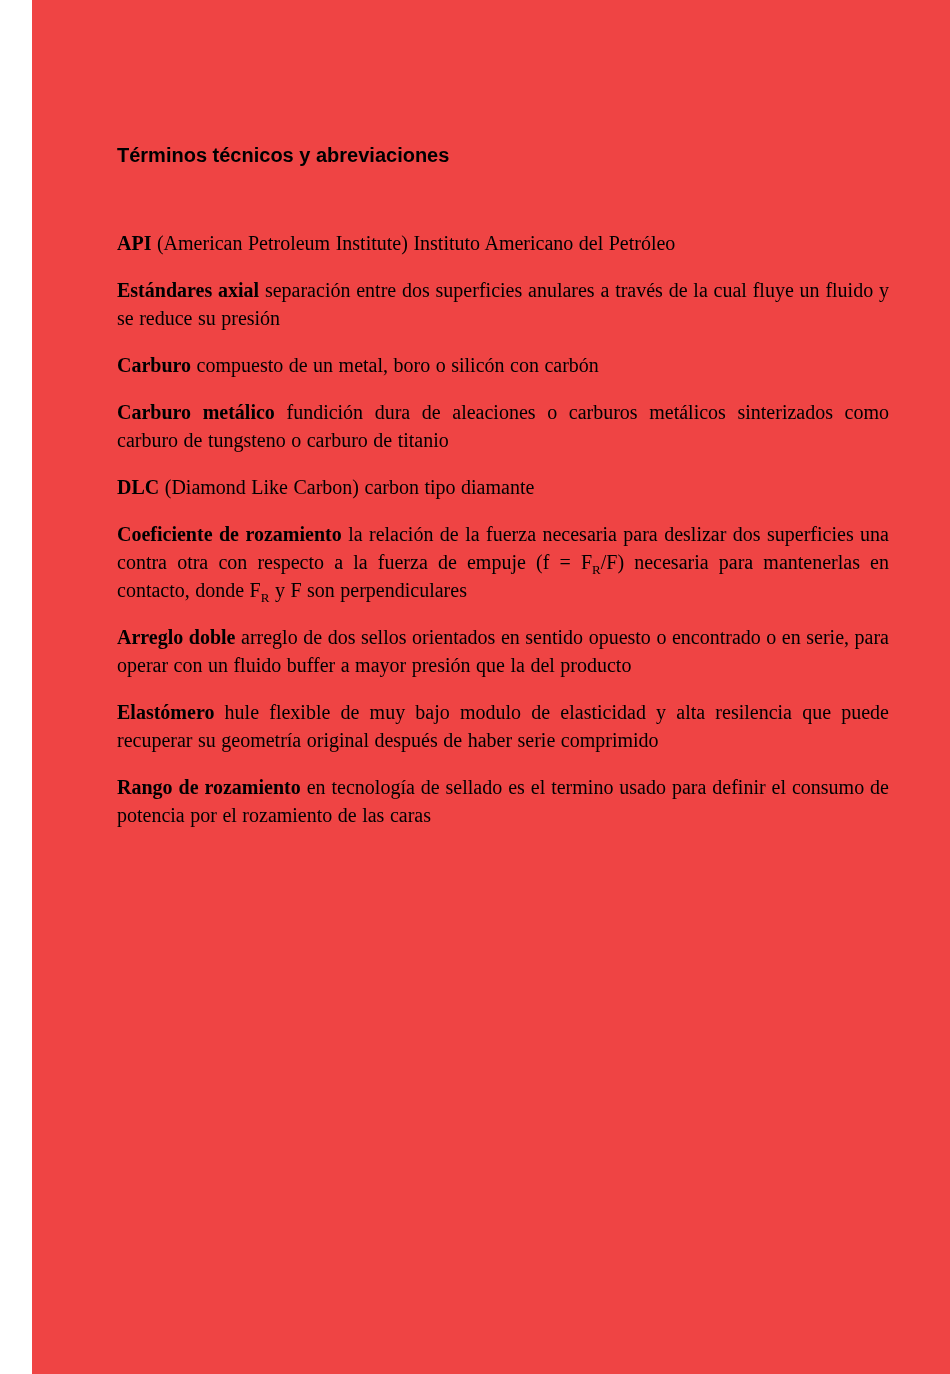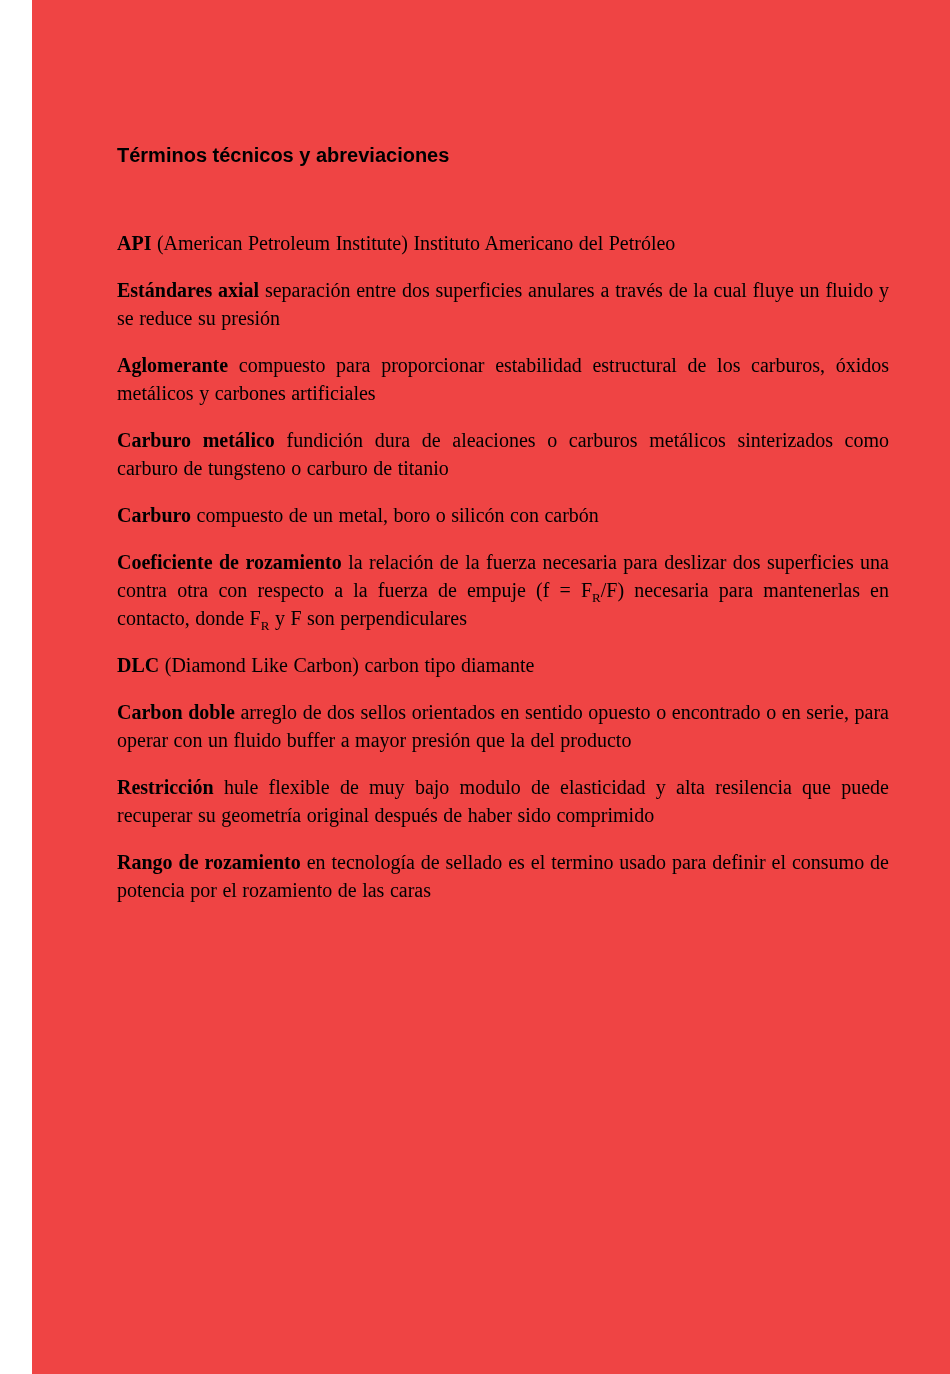--- a/index.html
+++ b/index.html
@@ -49,22 +49,21 @@
   }
 </style>
 </head>
 <body>
 
 <div class="page">
   <h1 class="doc-title">Términos técnicos y abreviaciones</h1>
   <div>
       <p class="entry"><strong>API</strong><span> (American Petroleum Institute) Instituto Americano del Petróleo</span></p>
       <p class="entry"><strong>Estándares axial</strong><span> separación entre dos superficies anulares a través de la cual fluye un fluido y se reduce su presión</span></p>
-      <p class="entry"><strong>Aglomerante</strong><span> compuesto para proporcionar estabilidad estructural de los carburos, óxidos metálicos y carbones artificiales</span></p>
+      <p class="entry"><strong>Carburo</strong><span> compuesto de un metal, boro o silicón con carbón</span></p>
       <p class="entry"><strong>Carburo metálico</strong><span> fundición dura de aleaciones o carburos metálicos sinterizados como carburo de tungsteno o carburo de titanio</span></p>
-      <p class="entry"><strong>Carburo</strong><span> compuesto de un metal, boro o silicón con carbón</span></p>
+      <p class="entry"><strong>DLC</strong><span> (Diamond Like Carbon) carbon tipo diamante</span></p>
       <p class="entry"><strong>Coeficiente de rozamiento</strong><span> la relación de la fuerza necesaria para deslizar dos superficies una contra otra con respecto a la fuerza de empuje (f = F</span><sub>R</sub><span>/F) necesaria para mantenerlas en contacto, donde F</span><sub>R</sub><span> y F son perpendiculares</span></p>
-      <p class="entry"><strong>DLC</strong><span> (Diamond Like Carbon) carbon tipo diamante</span></p>
-      <p class="entry"><strong>Carbon doble</strong><span> arreglo de dos sellos orientados en sentido opuesto o encontrado o en serie, para operar con un fluido buffer a mayor presión que la del producto</span></p>
-      <p class="entry"><strong>Restricción</strong><span> hule flexible de muy bajo modulo de elasticidad y alta resilencia que puede recuperar su geometría original después de haber sido comprimido</span></p>
+      <p class="entry"><strong>Arreglo doble</strong><span> arreglo de dos sellos orientados en sentido opuesto o encontrado o en serie, para operar con un fluido buffer a mayor presión que la del producto</span></p>
+      <p class="entry"><strong>Elastómero</strong><span> hule flexible de muy bajo modulo de elasticidad y alta resilencia que puede recuperar su geometría original después de haber serie comprimido</span></p>
       <p class="entry"><strong>Rango de rozamiento</strong><span> en tecnología de sellado es el termino usado para definir el consumo de potencia por el rozamiento de las caras</span></p>
     </div>
 </div>
 
 </body></html>

